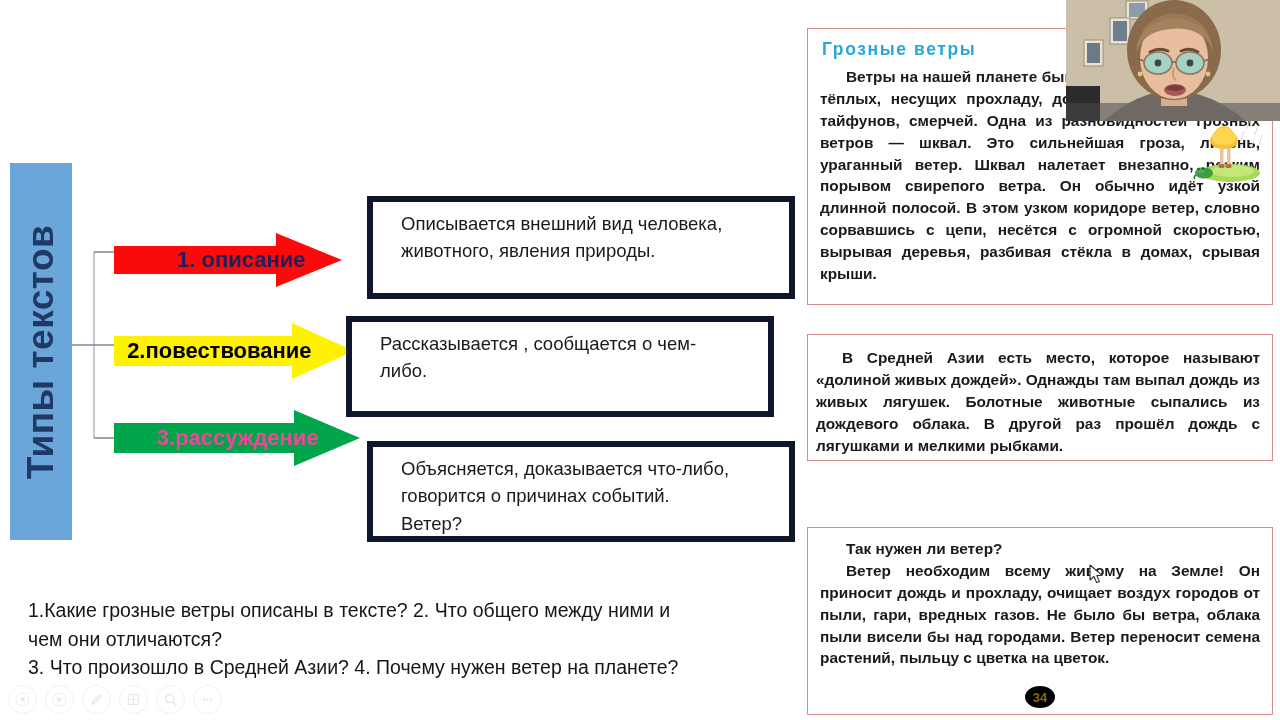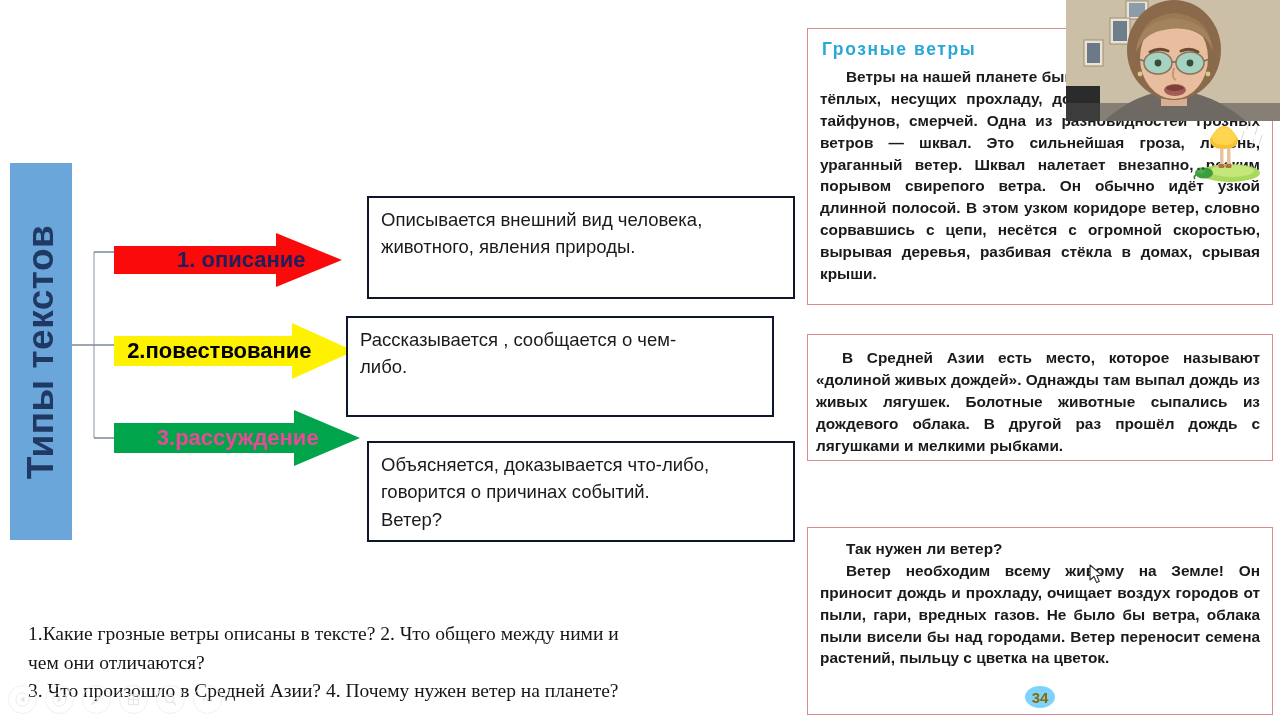--- a/index.html
+++ b/index.html
@@ -79,44 +79,44 @@
   #arrow-2 { left: 114px; top: 322px; width: 240px; height: 58px; }
   #arrow-3 { left: 114px; top: 409px; width: 246px; height: 58px; }
 
   #arrow-1 .alabel { color: #1F1F5C; font-size: 22px; }
   #arrow-2 .alabel { color: #000000; font-size: 22px; left: -4px; }
   #arrow-3 .alabel { color: #ec4899; font-size: 22px; left: -2px; }
 
   
   .descbox {
     position: absolute;
-    border: 2px solid #0f172a;
+    border: 6px solid #0f172a;
     background: #ffffff;
     box-sizing: border-box;
-    padding: 8px 10px 8px 12px;
+    padding: 8px 10px 8px 28px;
     font-size: 18.5px;
     line-height: 1.48;
     color: #1a1a1a;
     font-family: "Liberation Sans", "DejaVu Sans", sans-serif;
   }
   #desc-1 { left: 367px; top: 196px; width: 428px; height: 103px; }
   #desc-2 { left: 346px; top: 316px; width: 428px; height: 101px; }
   #desc-3 { left: 367px; top: 441px; width: 428px; height: 101px; }
   .descbox p { margin: 0; }
 
   
   #questions {
     position: absolute;
     left: 28px;
-    top: 620px;
+    top: 596px;
     width: 760px;
     font-size: 19.5px;
     line-height: 1.47;
     color: #161616;
-    font-family: Liberation Serif, serif;
+    font-family: Liberation Sans, sans-serif;
   }
   #questions p { margin: 0; }
 
   
   .tb-block {
     position: absolute;
     border: 1.5px solid #D98B8B;
     background: #ffffff;
     box-sizing: border-box;
     overflow: hidden;
@@ -158,23 +158,23 @@
 
   
   #page-num {
     position: absolute;
     left: 50%;
     transform: translateX(-50%);
     bottom: 6px;
     width: 30px;
     height: 22px;
     border-radius: 50%;
-    background: #7dd3fc;
+    background: #000000;
     color: #8a6a00;
-    font-size: 15px;
+    font-size: 13px;
     font-weight: bold;
     display: flex;
     align-items: center;
     justify-content: center;
     font-family: "Liberation Sans", "DejaVu Sans", sans-serif;
   }
 
   
   #webcam {
     position: absolute;

